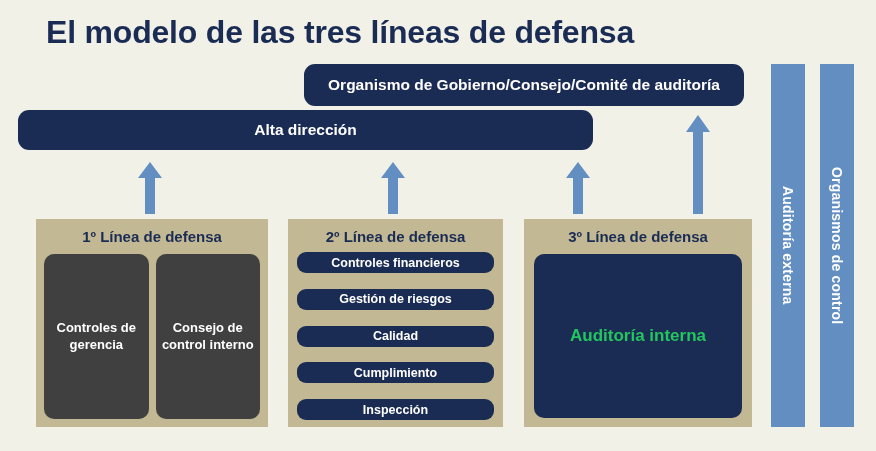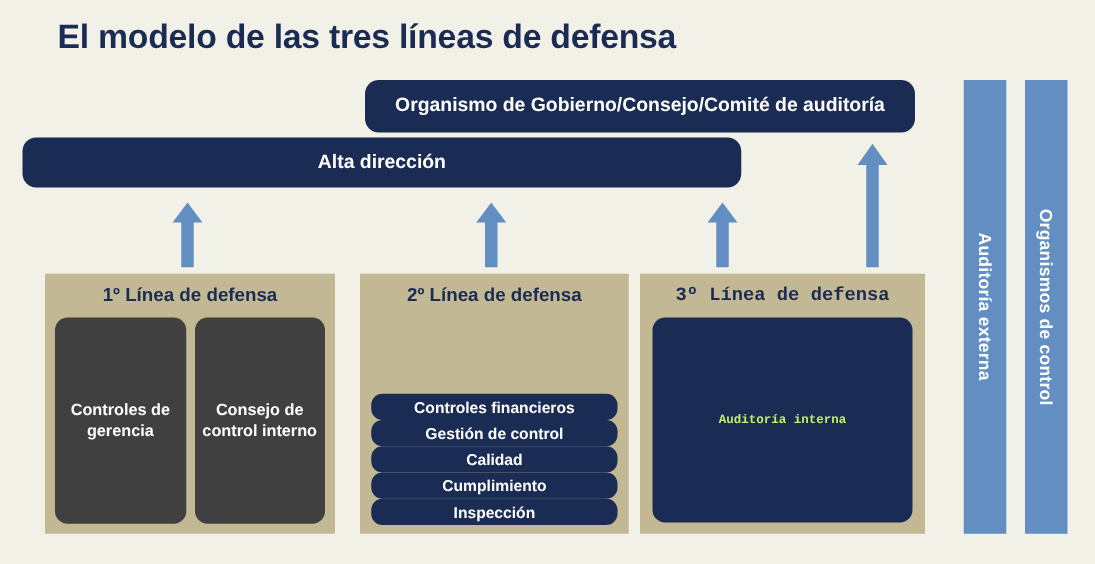--- a/index.html
+++ b/index.html
@@ -18,41 +18,41 @@
     width: 876px;
     height: 451px;
     background: #f1f1e8;
   }
 
   
   .page-title {
     position: absolute;
     left: 46px;
     top: 14px;
-    font-size: 27px;
+    font-size: 32px;
     font-weight: bold;
     color: #1b2c54;
     letter-spacing: -0.2px;
     white-space: nowrap;
   }
 
   
   .navy-box {
     position: absolute;
     background: #1b2c54;
     color: #ffffff;
     font-weight: bold;
     display: flex;
     align-items: center;
     justify-content: center;
     text-align: center;
     box-sizing: border-box;
   }
   .governance-box {
-    left: 292px;
+    left: 304px;
     top: 64px;
     width: 440px;
     height: 42px;
     border-radius: 11px;
     font-size: 15.5px;
   }
   .senior-mgmt-box {
     left: 18px;
     top: 110px;
     width: 575px;
@@ -62,21 +62,21 @@
   }
 
   
   .line-panel {
     position: absolute;
     background: #c2b893;
     box-sizing: border-box;
   }
   .panel-1 { left: 36px;  top: 219px; width: 232px; height: 208px; }
   .panel-2 { left: 288px; top: 219px; width: 215px; height: 208px; }
-  .panel-3 { left: 512px; top: 219px; width: 228px; height: 208px; font-family: Liberation Mono, monospace; }
+  .panel-3 { left: 524px; top: 219px; width: 228px; height: 208px; }
 
   .panel-heading {
     position: absolute;
     top: 9px;
     left: 0;
     right: 0;
     text-align: center;
     font-size: 15px;
     font-weight: bold;
     color: #1b2c54;
@@ -111,21 +111,21 @@
 
   
   .chip-stack {
     position: absolute;
     left: 9px;
     right: 9px;
     top: 33px;
     bottom: 7px;
     display: flex;
     flex-direction: column;
-    justify-content: flex-end;
+    justify-content: space-between;
   }
   .chip {
     background: #1b2c54;
     border-radius: 9px;
     color: #ffffff;
     font-weight: bold;
     font-size: 12.5px;
     height: 21px;
     display: flex;
     align-items: center;
@@ -135,23 +135,23 @@
 
   
   .big-card {
     position: absolute;
     left: 10px;
     right: 10px;
     top: 35px;
     bottom: 9px;
     background: #1b2c54;
     border-radius: 10px;
-    color: #bef264;
-    font-weight: bold;
-    font-size: 10px;
+    color: #22c55e;
+    font-weight: bold;
+    font-size: 17px;
     display: flex;
     align-items: center;
     justify-content: center;
     text-align: center;
   }
 
   
   .side-bar {
     position: absolute;
     background: #628ec2;
@@ -217,21 +217,21 @@
     <div class="card-row">
       <div class="card">Controles de gerencia</div>
       <div class="card">Consejo de control interno</div>
     </div>
   </div>
 
   <div class="line-panel panel-2">
     <div class="panel-heading">2º Línea de defensa</div>
     <div class="chip-stack">
       <div class="chip">Controles financieros</div>
-      <div class="chip">Gestión de control</div>
+      <div class="chip">Gestión de riesgos</div>
       <div class="chip">Calidad</div>
       <div class="chip">Cumplimiento</div>
       <div class="chip">Inspección</div>
     </div>
   </div>
 
   <div class="line-panel panel-3">
     <div class="panel-heading">3º Línea de defensa</div>
     <div class="big-card">Auditoría interna</div>
   </div>

